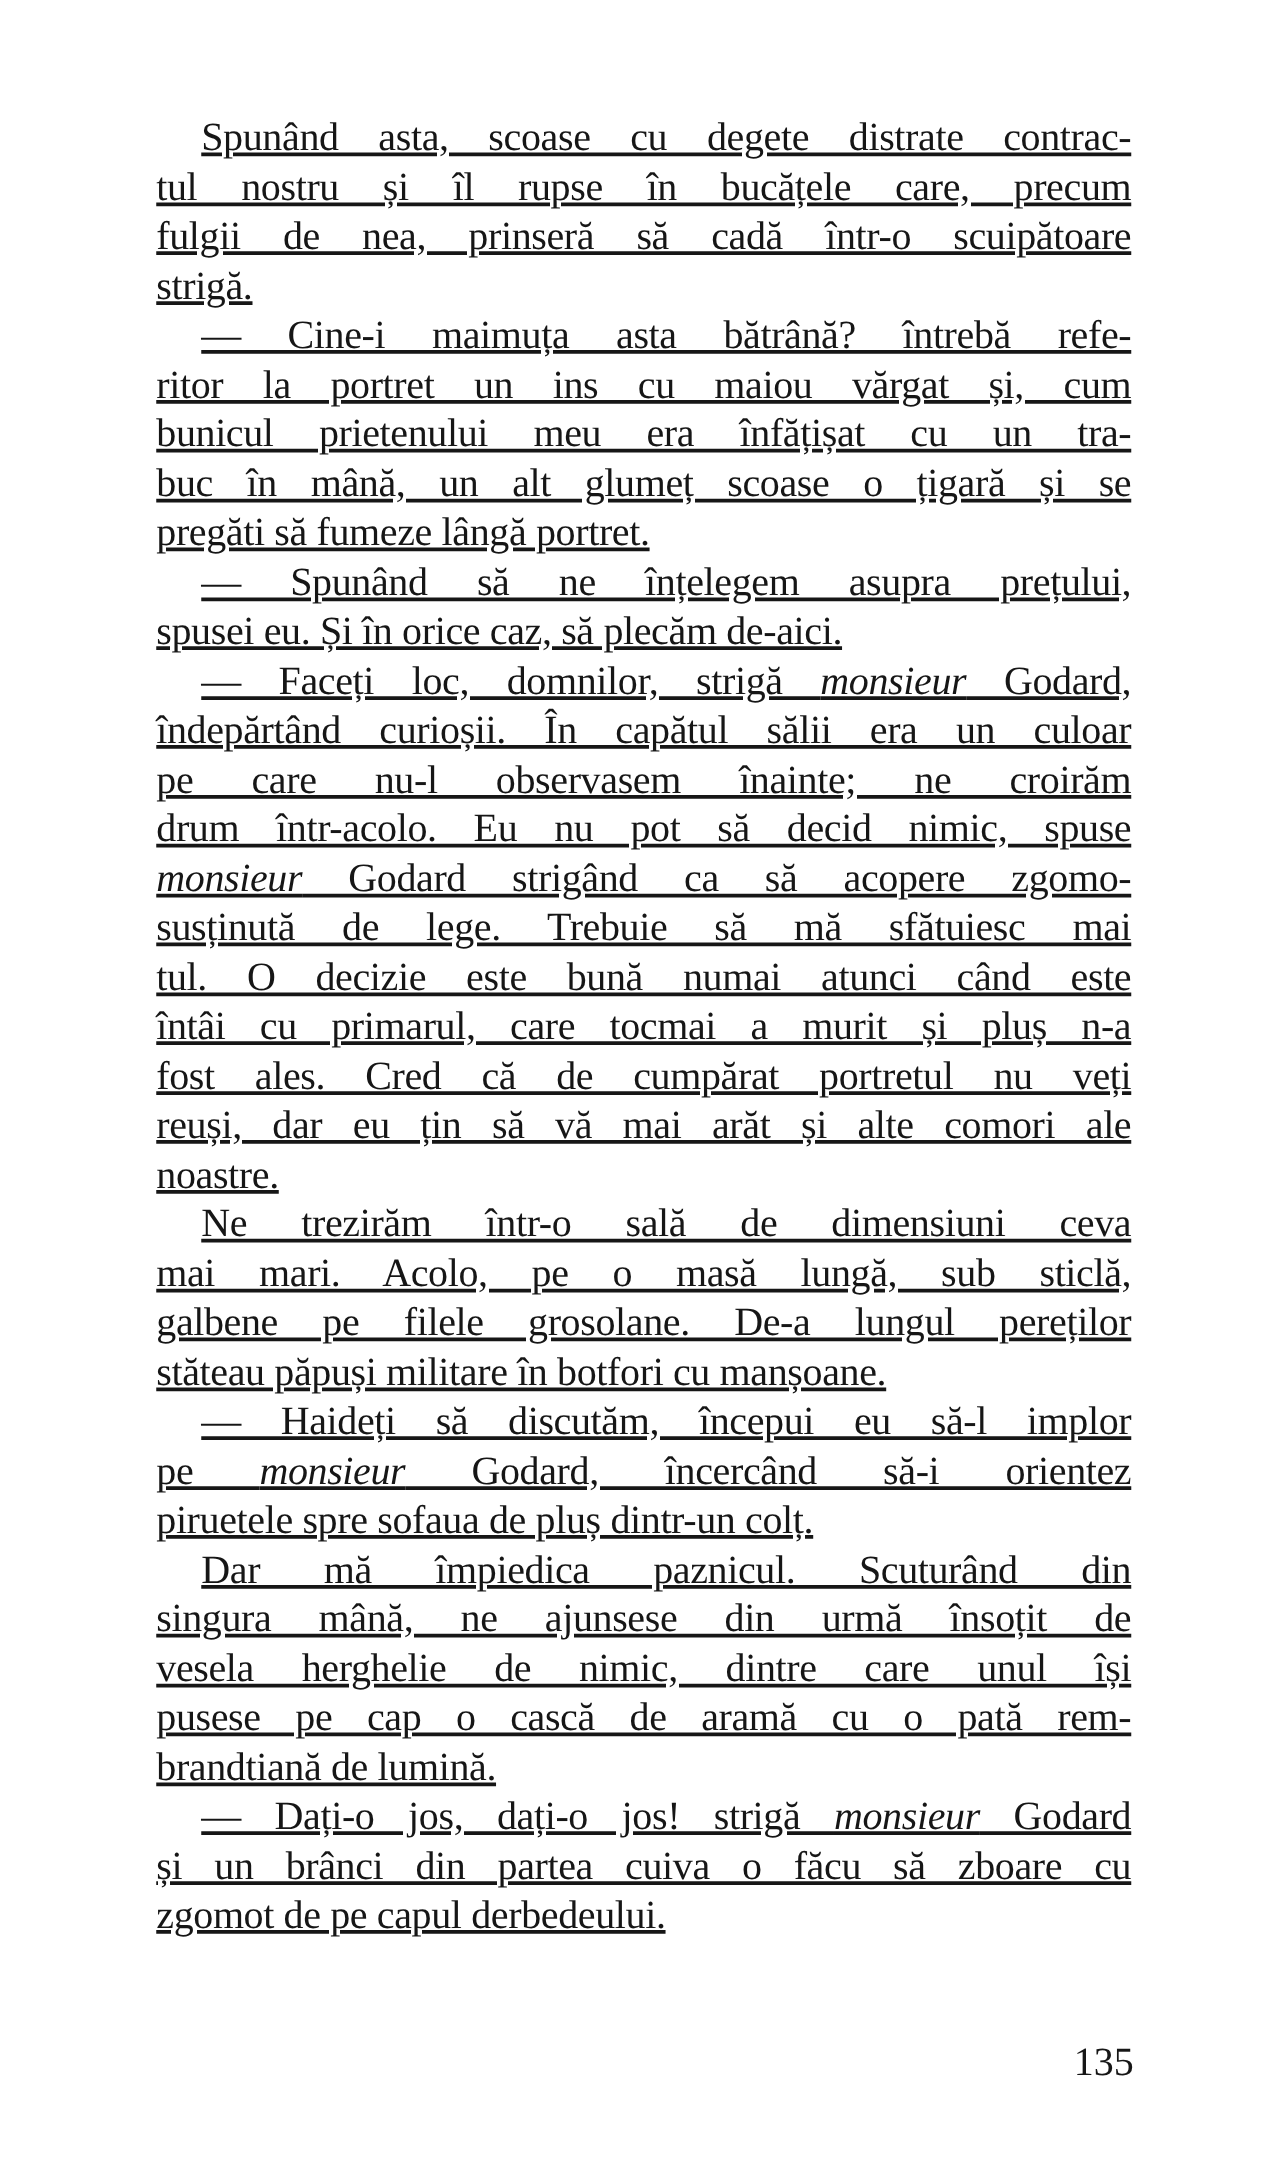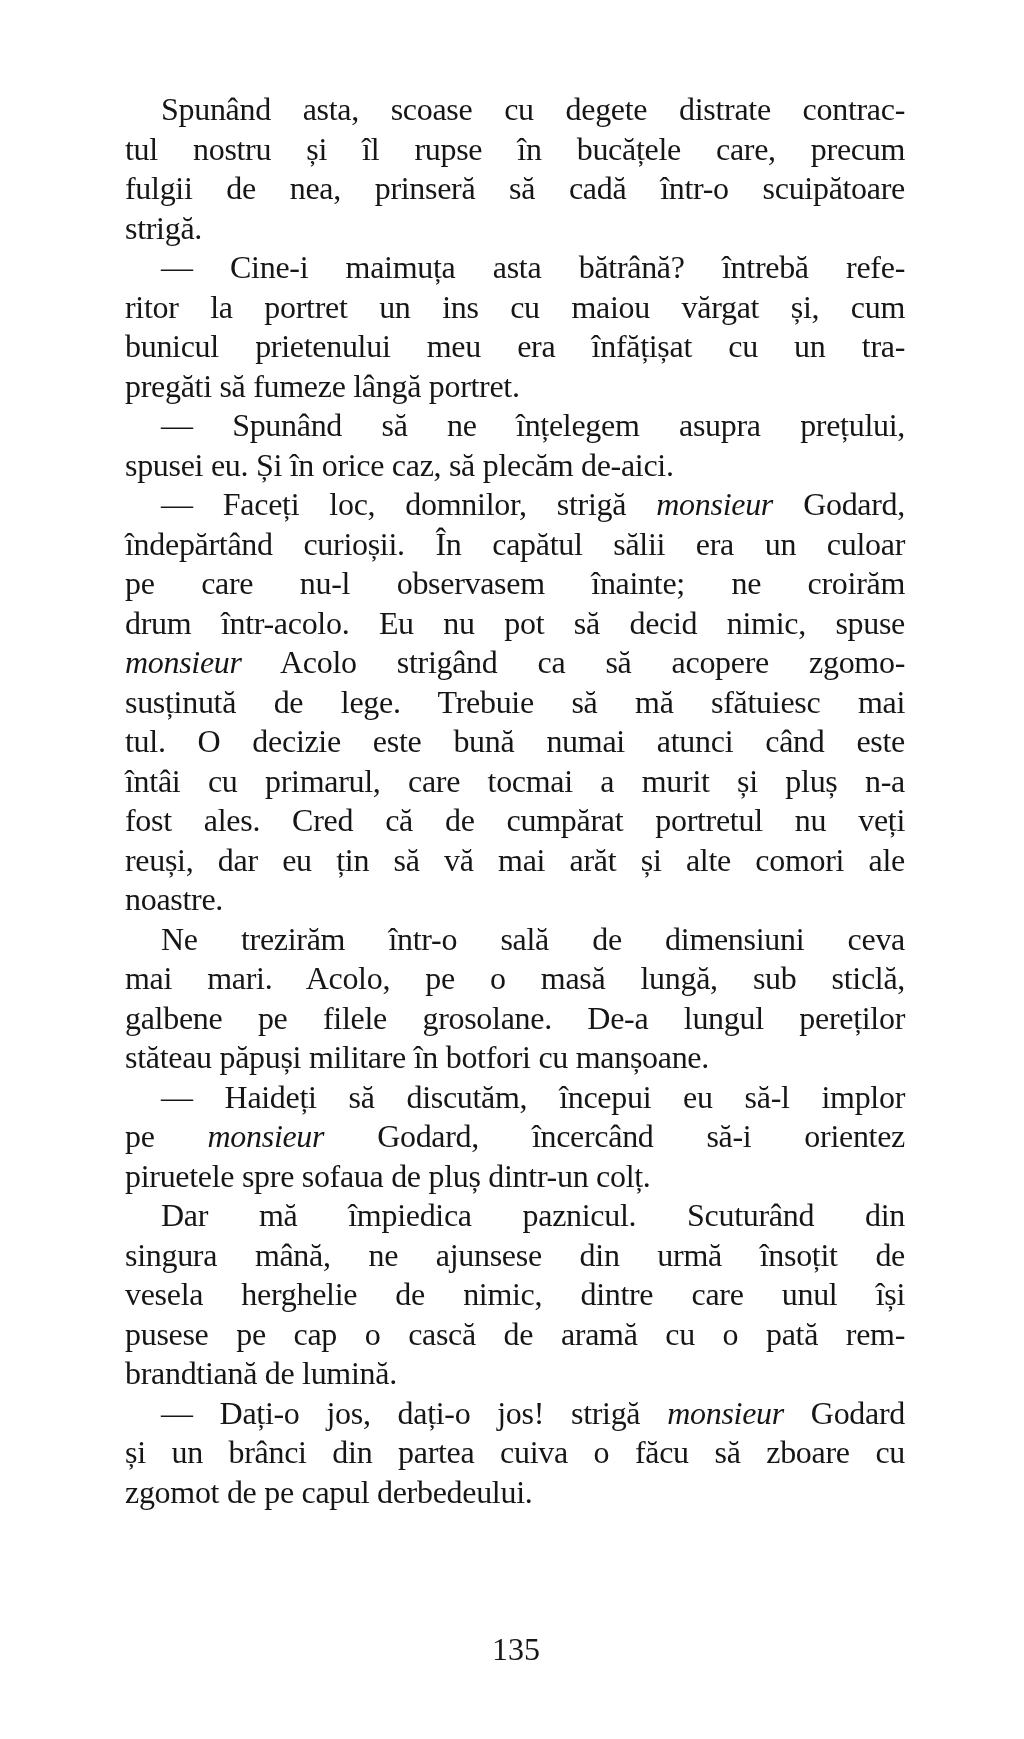--- a/index.html
+++ b/index.html
@@ -21,61 +21,63 @@
     top: 90px;
     width: 780px;
     font-size: 32px;
     line-height: 39.5px;
     letter-spacing: -0.3px;
   }
   .line {
     text-align: left;
     white-space: normal;
     hyphens: none;
+    text-decoration: underline;
   }
   .line.justify {
     text-align: justify;
     text-align-last: justify;
   }
   .line.indent {
     text-indent: 36px;
   }
   .italic {
     font-style: italic;
   }
   .page-number {
     position: absolute;
     left: 125px;
     top: 1630px;
     width: 782px;
-    text-align: center;
+    text-align: right;
     font-size: 32px;
     line-height: 39.5px;
   }
 </style>
 </head>
 <body>
 
 <div class="page">
   <div class="text-block">
       <div class="line indent justify"><span>Spunând asta, scoase cu degete distrate contrac-</span></div>
       <div class="line justify"><span>tul nostru și îl rupse în bucățele care, precum</span></div>
       <div class="line justify"><span>fulgii de nea, prinseră să cadă într-o scuipătoare</span></div>
       <div class="line"><span>strigă.</span></div>
       <div class="line indent justify"><span>— Cine-i maimuța asta bătrână? întrebă refe-</span></div>
       <div class="line justify"><span>ritor la portret un ins cu maiou vărgat și, cum</span></div>
       <div class="line justify"><span>bunicul prietenului meu era înfățișat cu un tra-</span></div>
+      <div class="line justify"><span>buc în mână, un alt glumeț scoase o țigară și se</span></div>
       <div class="line"><span>pregăti să fumeze lângă portret.</span></div>
       <div class="line indent justify"><span>— Spunând să ne înțelegem asupra prețului,</span></div>
       <div class="line"><span>spusei eu. Și în orice caz, să plecăm de-aici.</span></div>
       <div class="line indent justify"><span>— Faceți loc, domnilor, strigă </span><span class="italic">monsieur</span><span> Godard,</span></div>
       <div class="line justify"><span>îndepărtând curioșii. În capătul sălii era un culoar</span></div>
       <div class="line justify"><span>pe care nu-l observasem înainte; ne croirăm</span></div>
       <div class="line justify"><span>drum într-acolo. Eu nu pot să decid nimic, spuse</span></div>
-      <div class="line justify"><span class="italic">monsieur</span><span> Acolo strigând ca să acopere zgomo-</span></div>
+      <div class="line justify"><span class="italic">monsieur</span><span> Godard strigând ca să acopere zgomo-</span></div>
       <div class="line justify"><span>susținută de lege. Trebuie să mă sfătuiesc mai</span></div>
       <div class="line justify"><span>tul. O decizie este bună numai atunci când este</span></div>
       <div class="line justify"><span>întâi cu primarul, care tocmai a murit și pluș n-a</span></div>
       <div class="line justify"><span>fost ales. Cred că de cumpărat portretul nu veți</span></div>
       <div class="line justify"><span>reuși, dar eu țin să vă mai arăt și alte comori ale</span></div>
       <div class="line"><span>noastre.</span></div>
       <div class="line indent justify"><span>Ne trezirăm într-o sală de dimensiuni ceva</span></div>
       <div class="line justify"><span>mai mari. Acolo, pe o masă lungă, sub sticlă,</span></div>
       <div class="line justify"><span>galbene pe filele grosolane. De-a lungul pereților</span></div>
       <div class="line"><span>stăteau păpuși militare în botfori cu manșoane.</span></div>

